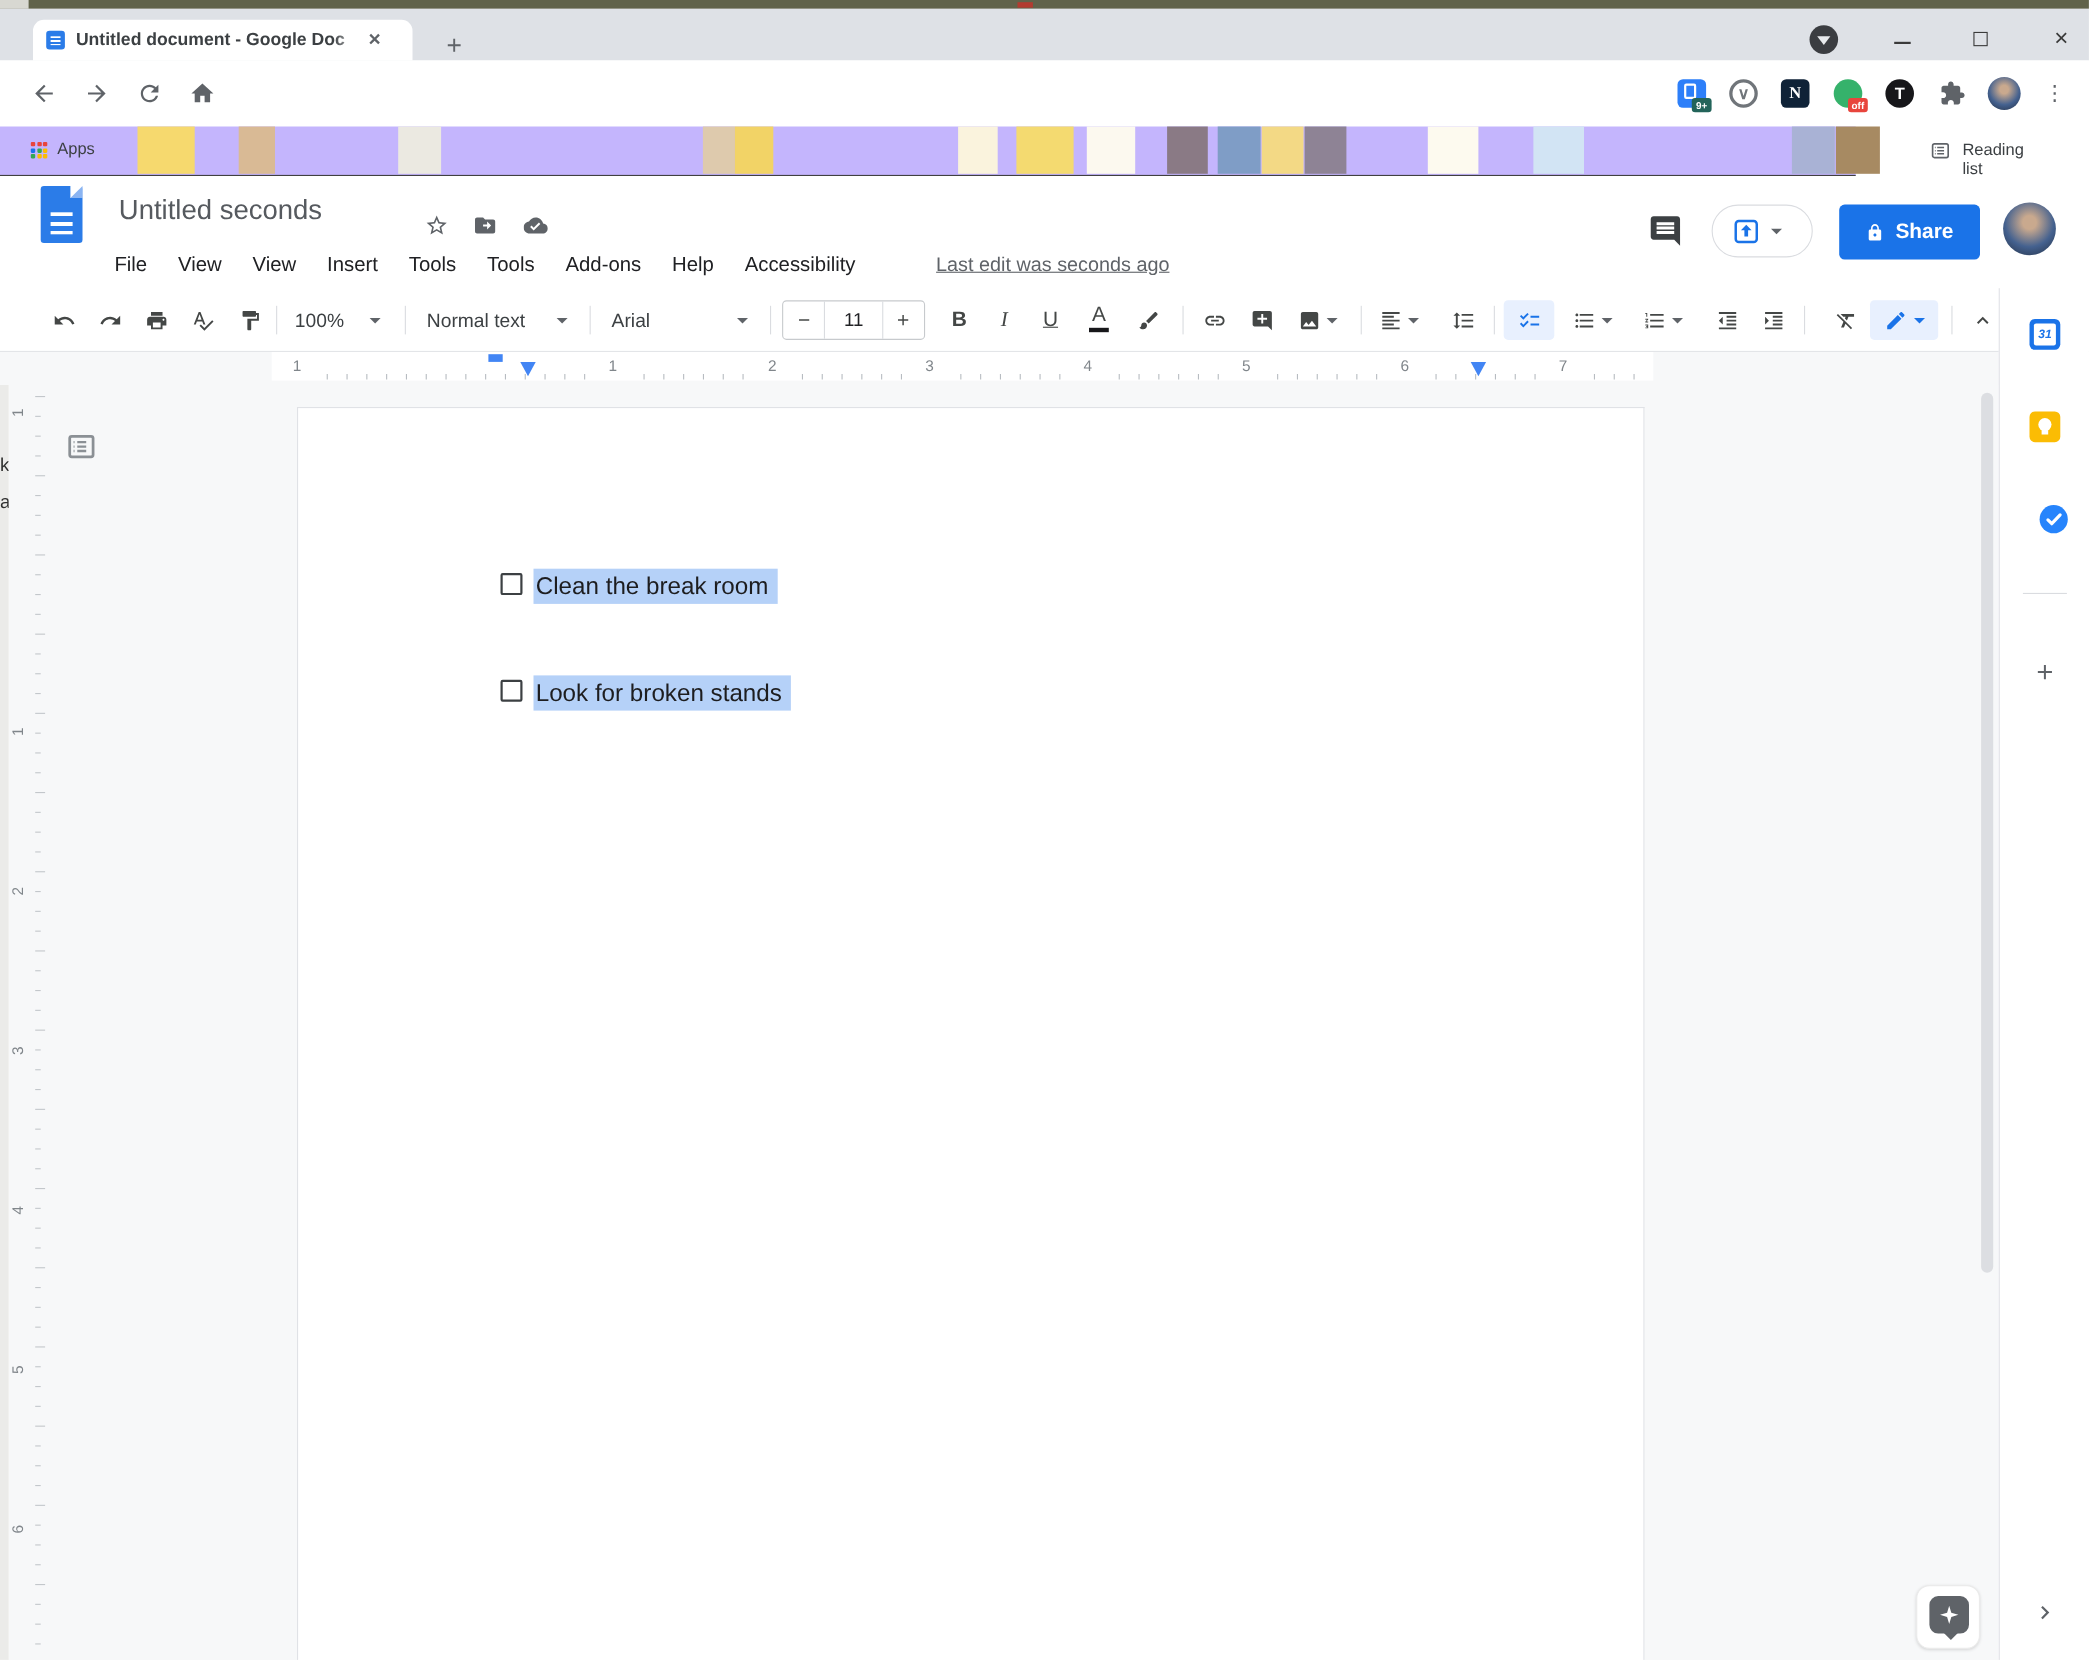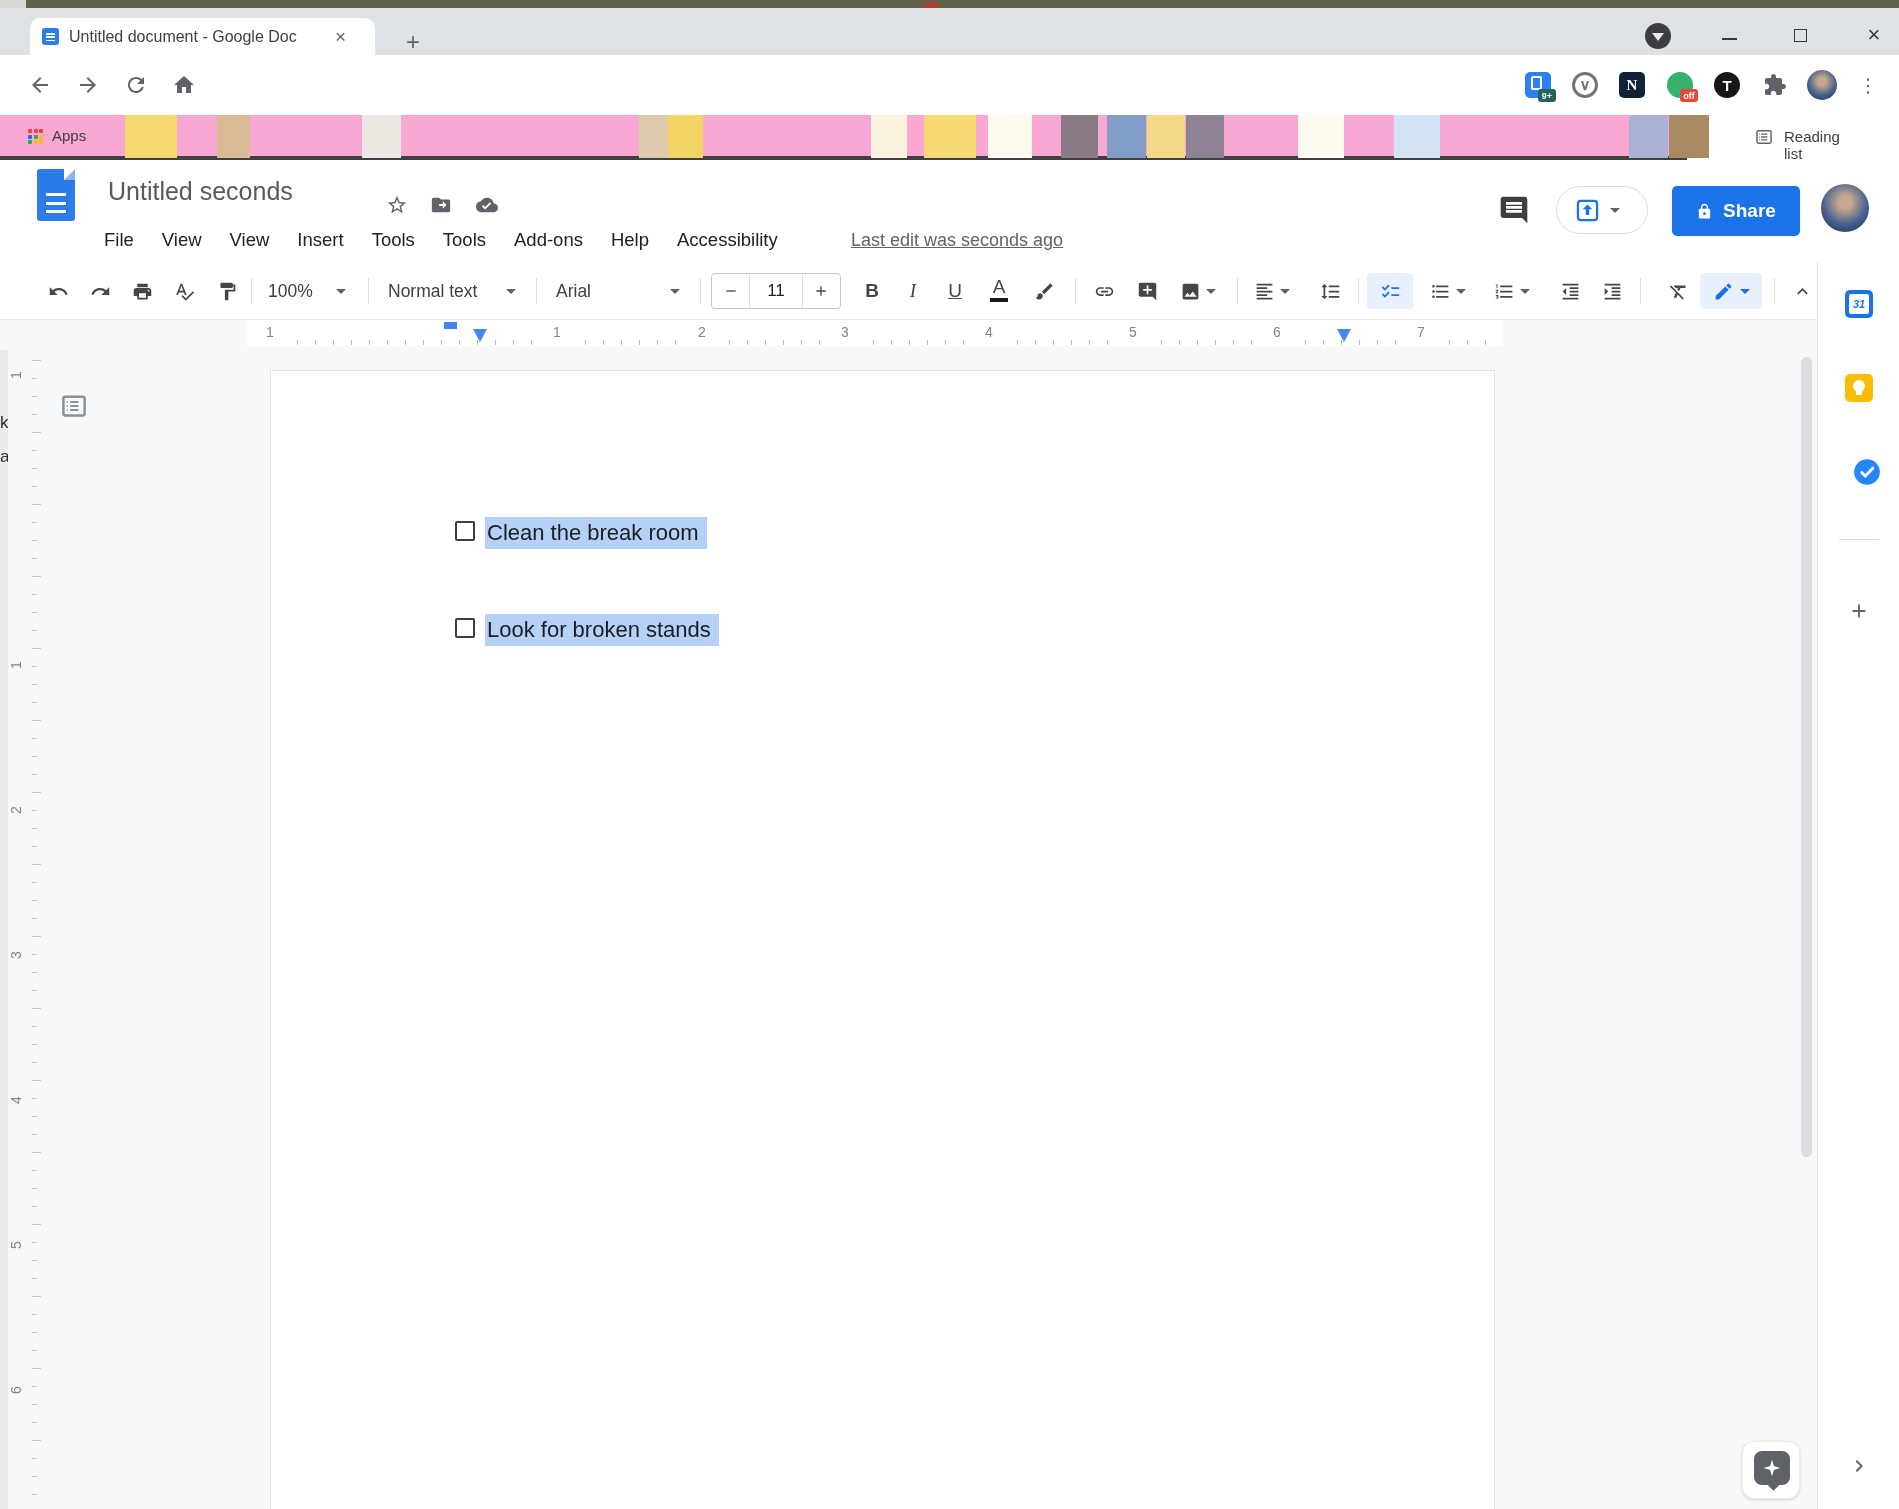--- a/index.html
+++ b/index.html
@@ -10,21 +10,21 @@
   .flexc { display:flex; align-items:center; justify-content:center; }
   svg { display:block; }
   .i svg { width:100%; height:100%; }
 
   
   .top-strip { left:0; top:0; width:1899px; height:8px; background:#60624a; }
   .top-strip-light { left:0; top:0; width:26px; height:8px; background:#d8d8d2; }
   .top-strip-red { left:925px; top:2px; width:14px; height:5px; background:#b23b30; }
   .titlebar { left:0; top:8px; width:1899px; height:47px; background:#dee1e6; }
   .tab { left:30px; top:10px; width:345px; height:37px; background:#fff; border-radius:10px 10px 0 0;
-    display:flex; align-items:center; padding:0 12px; }
+    display:flex; align-items:center; padding:0 12px;font-weight:bold; }
   .tab-favicon { width:17px; height:17px; background:#2b7ce8; border-radius:3px; position:relative; flex-shrink:0; }
   .tab-favicon i { position:absolute; left:4px; top:5px; width:9px; height:8px;
     background:repeating-linear-gradient(#fff 0 1.6px, transparent 1.6px 3.4px); }
   .tab-title { margin-left:10px; font-size:16px; color:#3c4043; white-space:nowrap; overflow:hidden;
     width:262px; position:relative; }
   .tab-title:after { content:""; position:absolute; right:0; top:0; bottom:0; width:28px;
     background:linear-gradient(90deg, rgba(255,255,255,0), #fff); }
   .tab-close { font-size:19px; color:#5f6368; margin-left:4px; cursor:default; line-height:1; }
   .newtab { left:398px; top:19px; width:30px; height:30px; font-size:24px; color:#5f6368; border-radius:50%; }
   .tabsearch { left:1645px; top:15px; width:26px; height:26px; border-radius:50%; background:#3b3d41; }
@@ -48,21 +48,21 @@
     font-weight:bold; font-size:15px; }
   .ext-badge { position:absolute; right:-5px; bottom:-4px; min-width:18px; height:13px; border-radius:3px;
     color:#fff; font-size:9px; font-weight:bold; display:flex; align-items:center; justify-content:center; padding:0 2px; }
   .ext-frame { position:absolute; left:6px; top:4px; width:11px; height:14px; border:2.2px solid #fff; border-radius:2px; }
   .nav-puzzle { left:1762px; top:17px; width:26px; height:26px; color:#5f6368; }
   .nav-avatar { left:1807px; top:15px; width:30px; height:30px; border-radius:50%;
     background:radial-gradient(circle at 50% 38%, #c9a98e 16%, #44618f 58%, #222d40 100%); }
   .nav-dots { left:1855px; top:16px; width:26px; height:28px; color:#5f6368; font-size:19px; letter-spacing:0; }
 
   
-  .bookmarks { left:0; top:115px; width:1687px; height:45px; background:#f9a8d4; border-bottom:4px solid #404040; }
+  .bookmarks { left:0; top:115px; width:1687px; height:45px; background:#c4b5fd; border-bottom:1px solid #404040; }
   .apps-grid { left:28px; top:14px; width:16px; height:16px; display:grid;
     grid-template-columns:repeat(3,4px); grid-template-rows:repeat(3,4px); gap:1.5px; }
   .apps-grid i { width:4px; height:4px; border-radius:1px; }
   .apps-label { left:52px; top:12px; font-size:15px; color:#3c4043; }
   .swatch { top:0px; height:43px; }
   .rl-icon { left:1754px; top:12px; width:20px; height:20px; color:#5f6368; }
   .rl-label { left:1784px; top:13px; font-size:15px; color:#3c4043; }
 
   
   .docs-header { left:0; top:160px; width:1899px; height:102px; background:#fff; }

